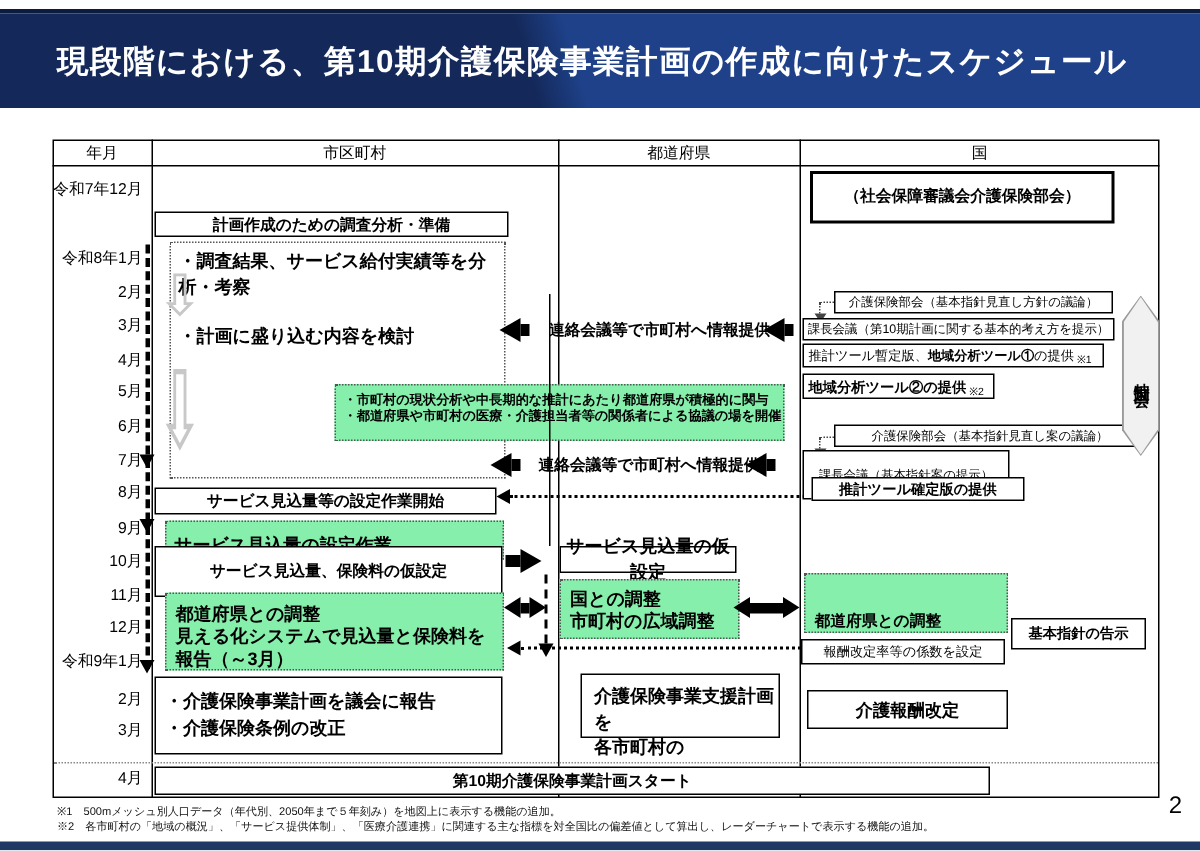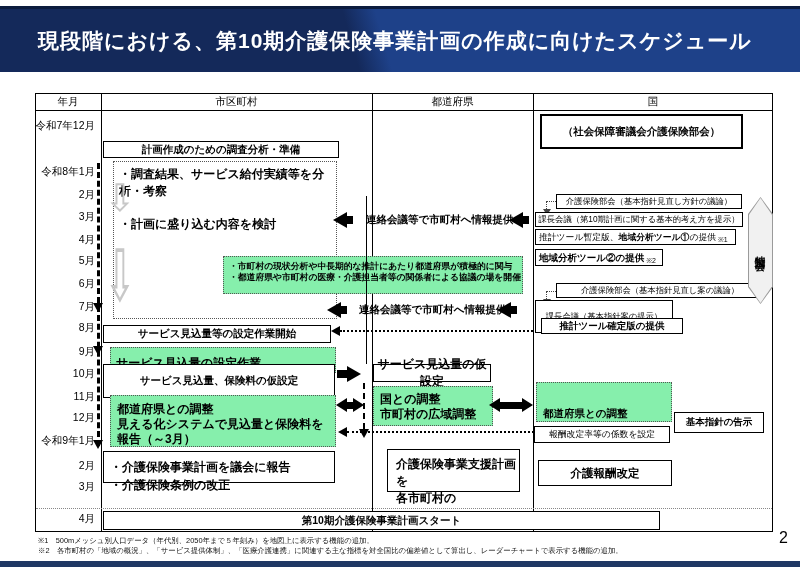--- a/index.html
+++ b/index.html
@@ -101,21 +101,21 @@
   <div class="abs b f10" style="left:119px;top:216px;width:200px">・計画に盛り込む内容を検討</div>
   <div class="hollow" style="left:104px;top:179px;transform:scaleY(1.0)">⇩</div>
   <div class="hollow" style="left:104px;top:240px;transform:scaleY(1.9)">⇩</div>
   <div class="box ctr b f105" style="left:103px;top:325px;width:228px;height:18px">サービス見込量等の設定作業開始</div>
   <div class="dot vc b f10" style="left:110px;top:347px;width:226px;height:26px;padding-left:5px">サービス見込量の設定作業</div>
   <div class="box ctr b f105" style="left:103px;top:364px;width:232px;height:34px">サービス見込量、保険料の仮設定</div>
   <div class="dot b f10 lh" style="left:110px;top:395px;width:226px;height:52px;padding:6px 4px 0 6px">
     <div>都道府県との調整</div>
     <div>見える化システムで見込量と保険料を報告（～3月）</div>
   </div>
-  <div class="box b f10" style="left:103px;top:451px;width:232px;height:32px;padding:6px 0 0 6px;line-height:1.5">
+  <div class="box b f10" style="left:103px;top:451px;width:232px;height:52px;padding:6px 0 0 6px;line-height:1.5">
     <div>・介護保険事業計画を議会に報告</div>
     <div>・介護保険条例の改正</div>
   </div>
 
   <div class="dashv" style="left:97px;top:163px;height:283px"></div>
   <div class="tri-d" style="left:93px;top:303px"></div>
   <div class="tri-d" style="left:93px;top:346px"></div>
   <div class="tri-d" style="left:93px;top:440px"></div>
 
   <div class="arrowL" style="left:333px;top:212px">

